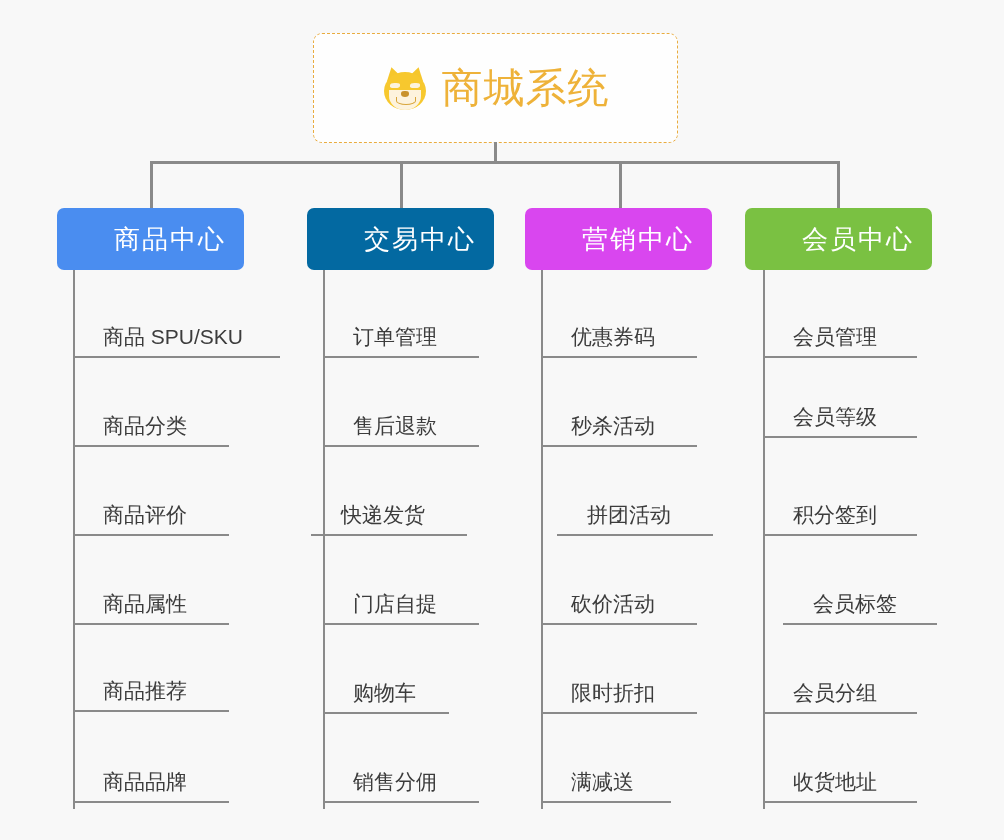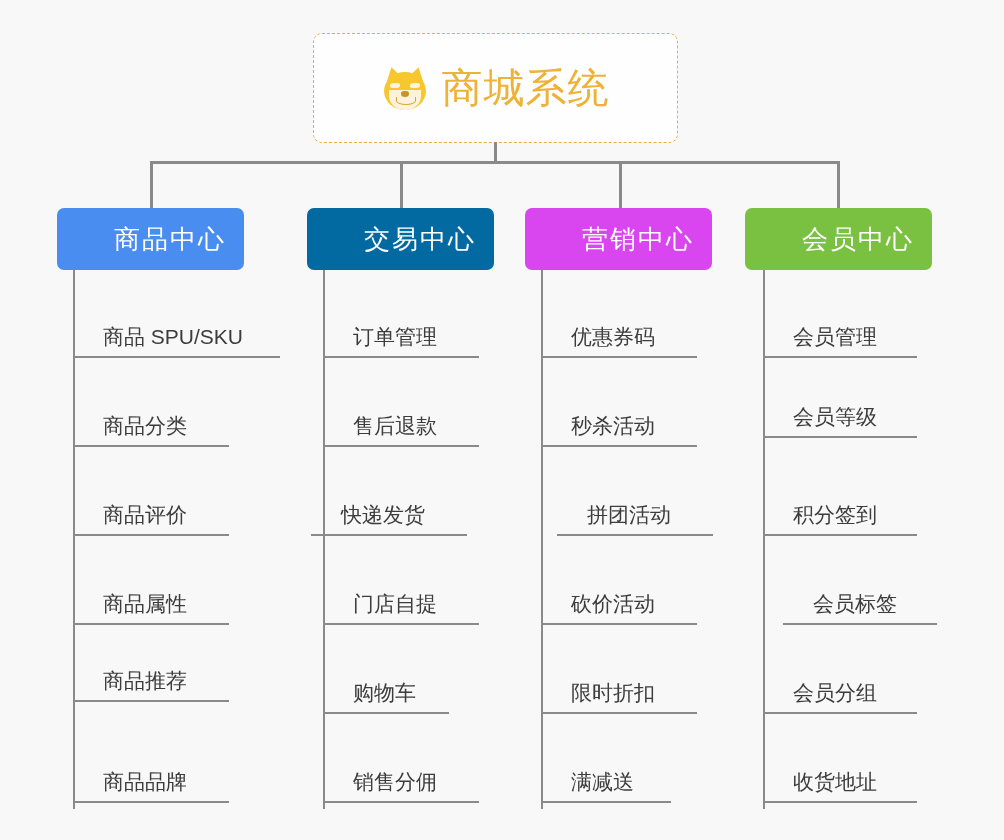--- a/index.html
+++ b/index.html
@@ -173,21 +173,21 @@
     </div>
 
   <div id="columns">
       <div class="column" style="left: 57px;">
         <div class="cat-box" style="width: 187px; background: rgb(74, 141, 240);">商品中心</div>
         <div class="spine" style="left: 16px; top: 62px; height: 539px;"></div>
         <div class="leaf" style="left: 16px; top: 118px; width: 207px;">商品 SPU/SKU</div>
         <div class="leaf" style="left: 16px; top: 207px; width: 156px;">商品分类</div>
         <div class="leaf" style="left: 16px; top: 296px; width: 156px;">商品评价</div>
         <div class="leaf" style="left: 16px; top: 385px; width: 156px;">商品属性</div>
-        <div class="leaf" style="left: 16px; top: 462px; width: 156px;">商品推荐</div>
+        <div class="leaf" style="left: 16px; top: 472px; width: 156px;">商品推荐</div>
         <div class="leaf" style="left: 16px; top: 563px; width: 156px;">商品品牌</div>
       </div>
       <div class="column" style="left: 307px;">
         <div class="cat-box" style="width: 187px; background: #0369a1;">交易中心</div>
         <div class="spine" style="left: 16px; top: 62px; height: 539px;"></div>
         <div class="leaf" style="left: 16px; top: 118px; width: 156px;">订单管理</div>
         <div class="leaf" style="left: 16px; top: 207px; width: 156px;">售后退款</div>
         <div class="leaf" style="left: 4px; top: 296px; width: 156px;">快递发货</div>
         <div class="leaf" style="left: 16px; top: 385px; width: 156px;">门店自提</div>
         <div class="leaf" style="left: 16px; top: 474px; width: 126px;">购物车</div>

